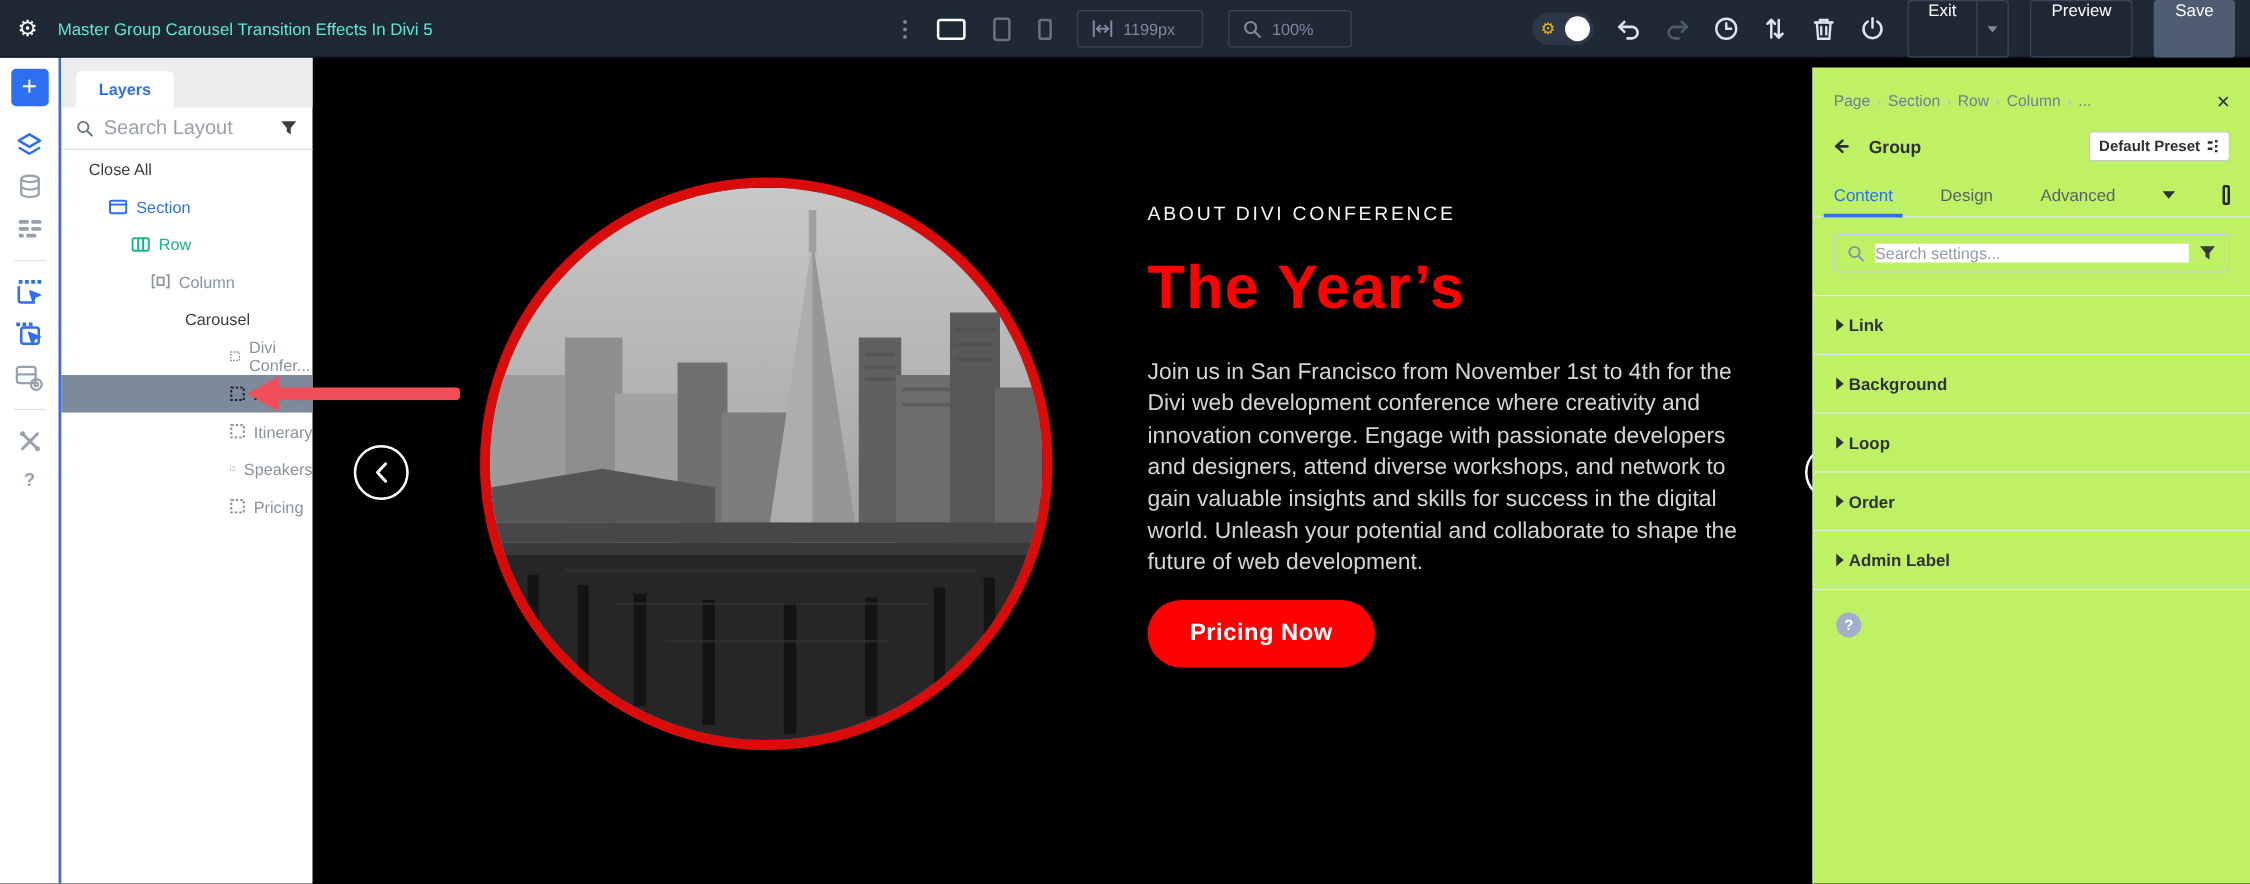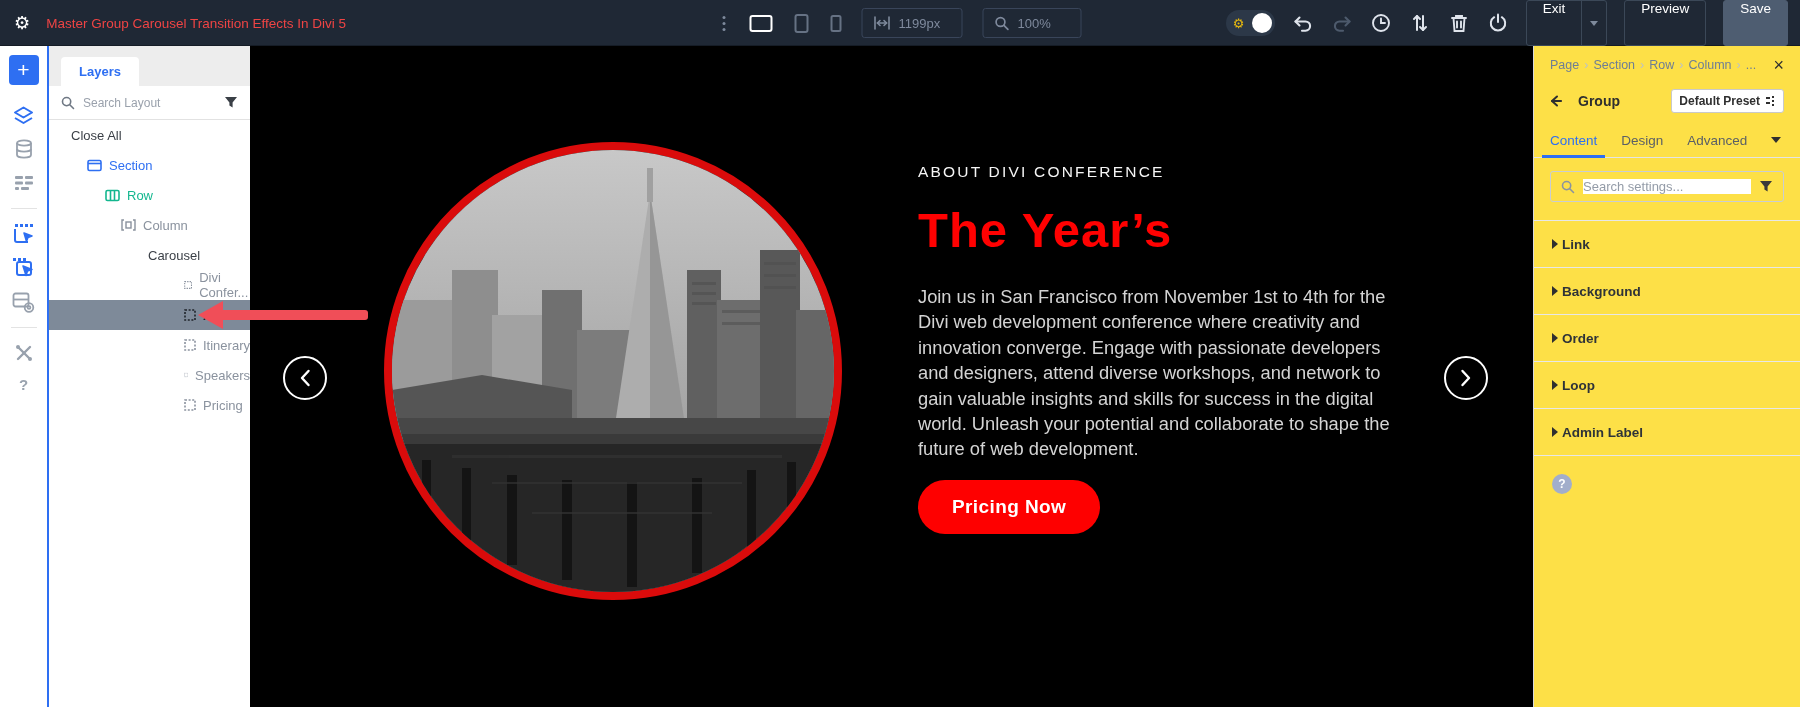--- a/index.html
+++ b/index.html
@@ -5,21 +5,21 @@
   * { margin:0; padding:0; box-sizing:border-box; }
   html,body { width:1800px; height:707px; overflow:hidden; background:#000;
               font-family:"Liberation Sans", sans-serif; }
   .app { position:relative; width:1800px; height:707px; }
 
   
   .topbar { position:absolute; left:0; top:0; width:1800px; height:46px;
             background:#1f2835; border-bottom:1px solid #151c26; z-index:20; }
   .tb-left { position:absolute; left:0; top:0; height:46px; display:flex; align-items:center; gap:16px; padding-left:14px; }
   .tb-gear { color:#fff; font-size:18px; line-height:1; }
-  .tb-title { color:#ef4444; font-size:13.5px; }
+  .tb-title { color:#5eead4; font-size:13.5px; }
   .tb-center { position:absolute; left:50%; top:0; transform:translateX(-50%); height:46px; display:flex; align-items:center; gap:20px; }
   .kebab { display:flex; flex-direction:column; gap:3px; padding:4px; cursor:pointer; }
   .kebab i { width:3px; height:3px; border-radius:50%; background:#7e8a9c; }
   .dev { display:flex; align-items:center; gap:22px; }
   .dev-desktop { width:23px; height:17px; border:2px solid #fff; border-radius:3px; }
   .dev-tablet  { width:14px; height:19px; border:2px solid #667284; border-radius:3px; }
   .dev-phone   { width:11px; height:17px; border:2px solid #667284; border-radius:2.5px; }
   .tb-input { display:flex; align-items:center; gap:8px; height:30px; padding:0 11px;
               border:1px solid #39455a; border-radius:3px; }
   .tb-input input { width:52px; background:transparent; border:none; outline:none; color:#7e899c; font-size:13px; font-family:inherit; }
@@ -45,21 +45,21 @@
   .rail-help { color:#9aa3af; font-size:15px; font-weight:bold; cursor:pointer; margin-top:6px; }
 
   
   .layers { position:absolute; left:47px; top:46px; width:203px; bottom:0; background:#fff;
             border-left:2px solid #2e6ff2; z-index:10; }
   .layers-head { height:40px; background:#ededed; position:relative; }
   .layers-tab { position:absolute; left:12px; bottom:0; height:29px; padding:0 18px; background:#fff;
                 border-radius:4px 4px 0 0; color:#2e6ff2; font-size:13px; font-weight:bold;
                 display:flex; align-items:center; cursor:pointer; }
   .layers-search { height:34px; border-bottom:1px solid #e2e2e2; display:flex; align-items:center; padding:0 12px; gap:8px; }
-  .layers-search input { flex:1; min-width:0; border:none; outline:none; font-size:12px; color:#6d28d9; font-family:inherit; }
+  .layers-search input { flex:1; min-width:0; border:none; outline:none; font-size:16px; color:#6d28d9; font-family:inherit; }
   .layers-search input::placeholder { color:#9aa1ac; }
   .tree-row { height:30px; display:flex; align-items:center; font-size:13px; color:#8a929e; cursor:pointer; gap:7px; }
   .tr-closeall { padding-left:22px; color:#3a3f46; }
   .tr-section  { padding-left:38px; color:#2e6ff2; }
   .tr-row      { padding-left:56px; color:#14b78f; }
   .tr-column   { padding-left:72px; }
   .tr-group    { padding-left:99px; color:#3a3f46; }
   .tr-module   { padding-left:135px; }
   .tr-selected { background:#7e8a99; color:#1f232a; font-weight:bold; }
 
@@ -80,32 +80,32 @@
   .nav-next { left:1186px; }
   .slide-text { position:absolute; left:660px; top:117px; width:482px; }
   .eyebrow { color:#f5f5f5; font-size:15.5px; letter-spacing:2.2px; font-weight:500; }
   .big-head { margin-top:22px; color:#ff0101; font-size:49px; line-height:55px; font-weight:600; letter-spacing:1px; }
   .big-head span { display:block; }
   .slide-para { margin-top:26px; width:474px; color:#d4d4d4; font-size:18.3px; line-height:25.4px; }
   .cta { display:inline-flex; align-items:center; margin-top:18px; background:#fe0000; color:#fff;
          font-size:19px; font-weight:bold; letter-spacing:0.4px; padding:16px 34px; border-radius:30px; cursor:pointer; }
 
   
-  .settings { position:absolute; right:0; top:38px; width:267px; bottom:0; background:#fde047;
+  .settings { position:absolute; right:0; top:54px; width:350px; bottom:0; background:#bef264;
               border-left:1px solid #d9d9d9; z-index:10; }
   .crumbs { display:flex; align-items:center; padding:18px 16px 0 16px; font-size:12.5px; color:#6e7e95; }
   .crumb { cursor:pointer; }
   .crumb + .crumb::before { content:"\203A"; color:#b9c1cc; margin:0 5px; }
   .crumbs .close-x { margin-left:auto; color:#2f2f2f; font-size:18px; line-height:1; cursor:pointer; }
   .group-row { display:flex; align-items:center; gap:11px; padding:0 16px; margin-top:15px; }
   .back-ic { cursor:pointer; display:flex; }
   .group-name { font-size:14px; font-weight:bold; color:#2f2f2f; }
   .preset-btn { margin-left:auto; display:flex; align-items:center; gap:6px; border:1px solid #c9c9c9;
                 border-radius:3px; padding:4px 7px; font-size:12px; font-weight:bold; color:#2f2f2f; cursor:pointer; background:#fff; }
-  .tabs { display:flex; align-items:center; gap:24px; padding:0 16px; height:35px; margin-top:10px; border-bottom:1px solid #e4e4e4; }
+  .tabs { display:flex; align-items:center; gap:38px; padding:0 16px; height:35px; margin-top:10px; border-bottom:1px solid #e4e4e4; }
   .tab { position:relative; height:100%; display:flex; align-items:center; font-size:13.5px; color:#5a5f66; cursor:pointer; }
   .tab.active { color:#2e6ff2; }
   .tab.active::after { content:""; position:absolute; left:-8px; right:-8px; bottom:-1px; height:3px; background:#2e6ff2; }
   .tabs .caret-sm { margin-left:auto; width:0; height:0; border-left:5px solid transparent; border-right:5px solid transparent;
                     border-top:6px solid #2f2f2f; cursor:pointer; }
   .tabs .box-ic { width:16px; height:16px; border:2px solid #24282e; border-radius:2px; cursor:pointer; }
   .set-search { margin:13px 16px 0 16px; height:31px; border:1px solid #c9cdd3; border-radius:3px;
                 display:flex; align-items:center; gap:8px; padding:0 10px; }
   .set-search input { flex:1; min-width:0; border:none; outline:none; font-size:13px; font-family:inherit; color:#3a3f46; }
   .set-search input::placeholder { color:#949ca8; }
@@ -530,25 +530,25 @@
       <div class="acc-row">
         <span class="acc-tri"></span>
         <span class="acc-label">Link</span>
       </div>
       <div class="acc-row">
         <span class="acc-tri"></span>
         <span class="acc-label">Background</span>
       </div>
       <div class="acc-row">
         <span class="acc-tri"></span>
-        <span class="acc-label">Order</span>
+        <span class="acc-label">Loop</span>
       </div>
       <div class="acc-row">
         <span class="acc-tri"></span>
-        <span class="acc-label">Loop</span>
+        <span class="acc-label">Order</span>
       </div>
       <div class="acc-row">
         <span class="acc-tri"></span>
         <span class="acc-label">Admin Label</span>
       </div>
     </div>
     <div class="help-circle">?</div>
   </aside>
 
 </div>

